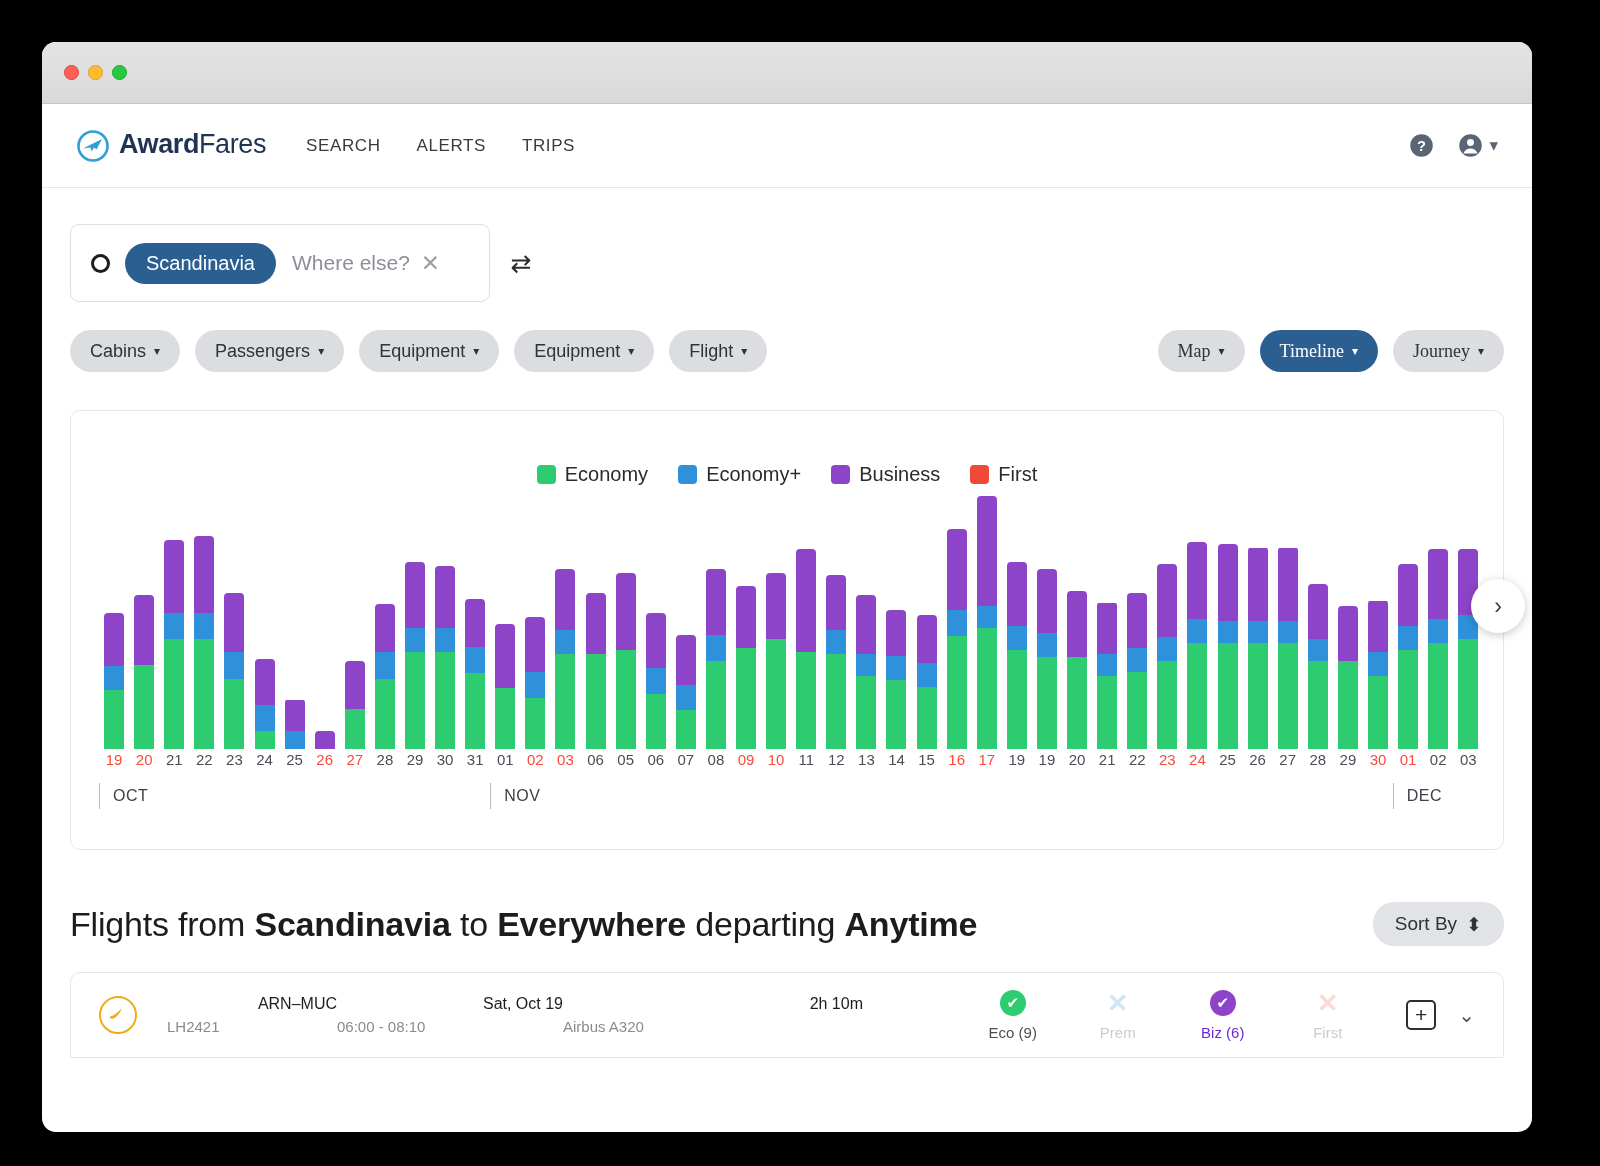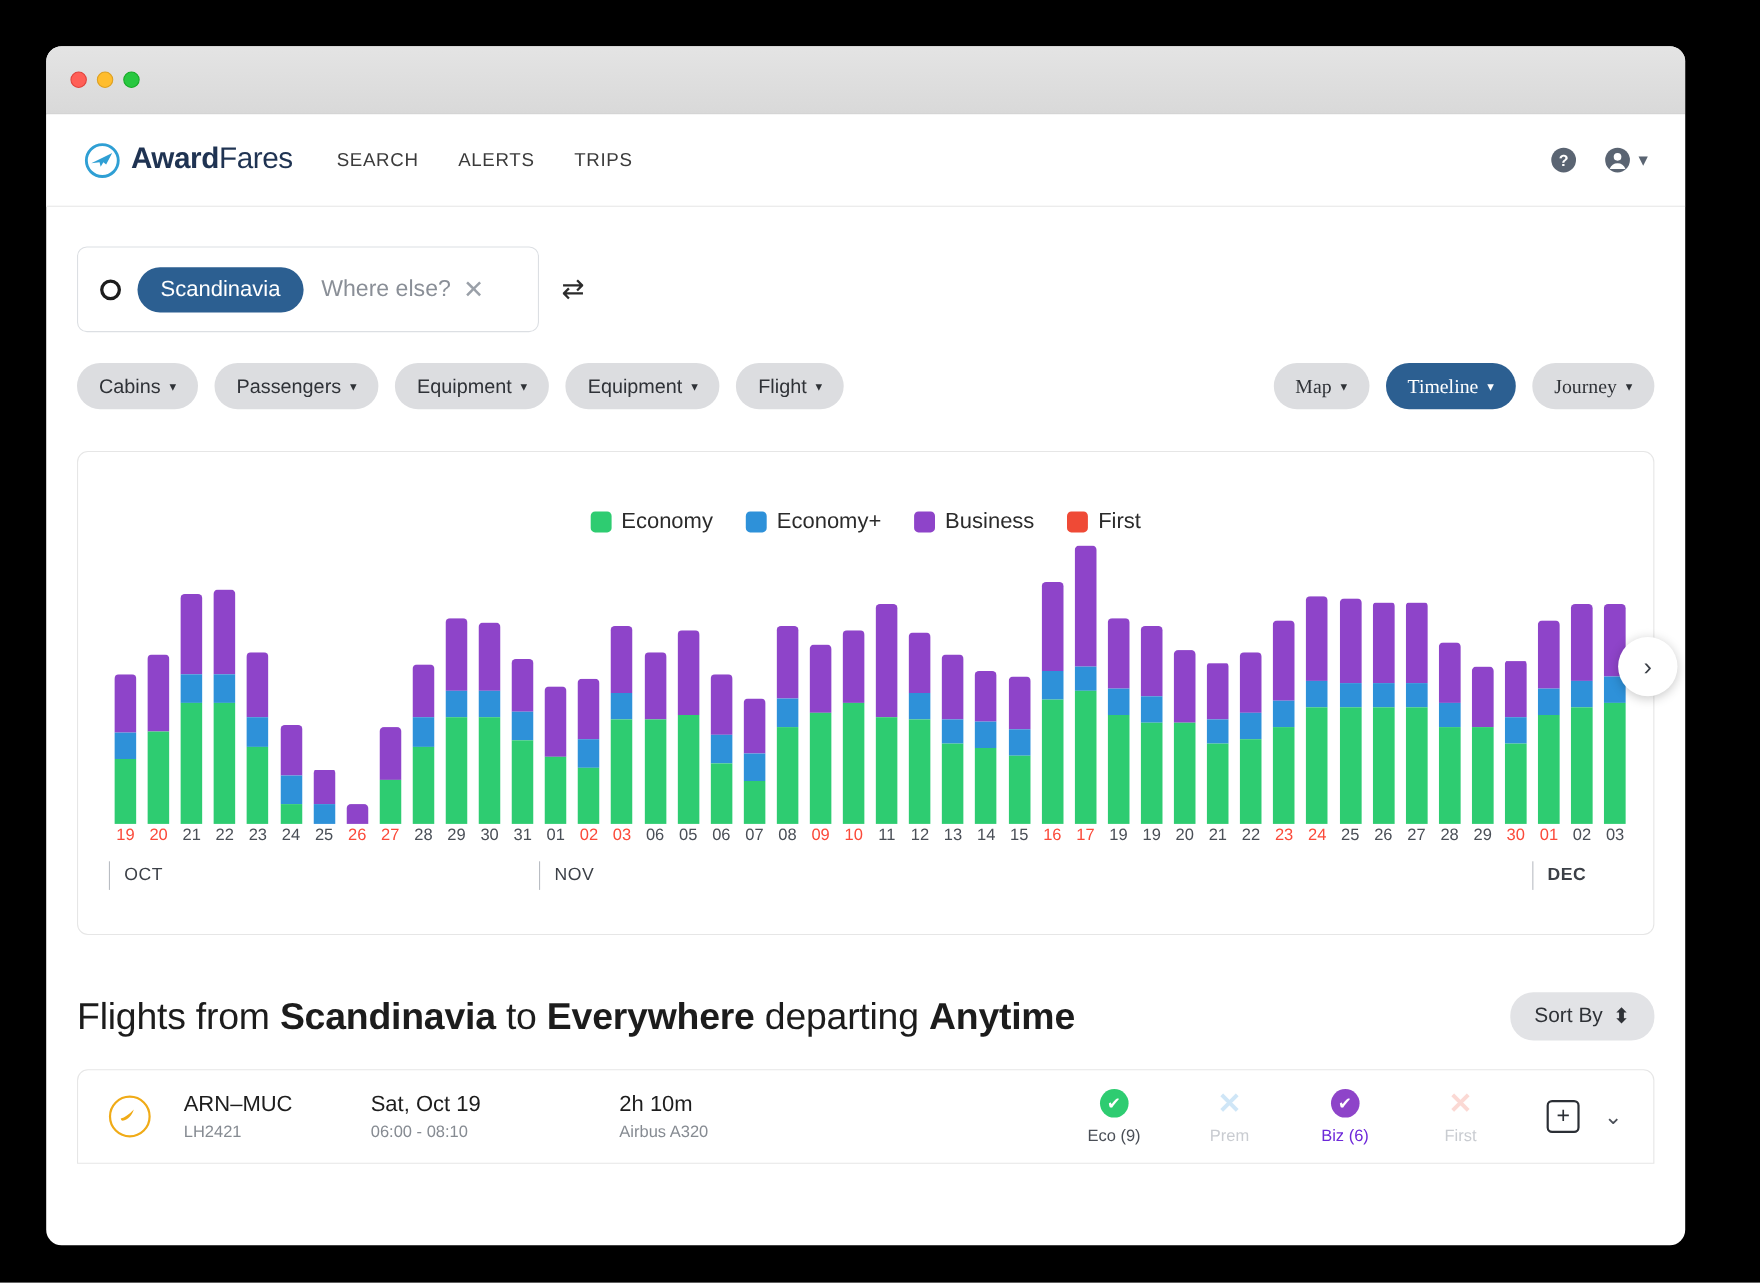--- a/index.html
+++ b/index.html
@@ -165,21 +165,21 @@
     background: #fff;
   }
   .frow { display: flex; align-items: center; height: 84px; padding: 0 28px; }
   .al-logo {
     width: 38px; height: 38px; border-radius: 50%;
     border: 2px solid #f0ab17; flex: none;
     display: flex; align-items: center; justify-content: center;
     color: #f0ab17; font-size: 16px; margin-right: 30px;
   }
   .fcell { display: flex; flex-direction: column; gap: 5px; }
-  .fmain { font-size: 20px; color: #1d1d1d; }
+  .fmain { font-size: 16px; color: #1d1d1d; text-align: right; }
   .fsub { font-size: 15px; color: #868b92; }
   .c-route { width: 170px; }
   .c-date { width: 226px; }
   .c-dur  { width: 300px; }
   .cabins { display: flex; gap: 0; margin-left: auto; }
   .cab { width: 105px; display: flex; flex-direction: column; align-items: center; gap: 8px; }
   .badge {
     width: 26px; height: 26px; border-radius: 50%;
     display: flex; align-items: center; justify-content: center;
     color: #fff; font-size: 15px;
@@ -666,21 +666,21 @@
         </div>
       <div class="months" id="months">
           <div class="mo" style="left: 0%;">
             <div class="tick"></div>
             <span>OCT</span>
           </div>
           <div class="mo" style="left: 28.2609%; justify-content: center;">
             <div class="tick"></div>
             <span>NOV</span>
           </div>
-          <div class="mo" style="left: 93.4783%; font-weight: bold;">
+          <div class="mo" style="left: 93.4783%;">
             <div class="tick"></div>
             <span>DEC</span>
           </div>
         </div>
       <div class="nextbtn">›</div>
     </div>
 
     <div class="reshead">
       <div class="restitle"><span>Flights from </span><b>Scandinavia</b><span> to </span><b>Everywhere</b><span> departing </span><b>Anytime</b></div>
       <button class="sortby">

